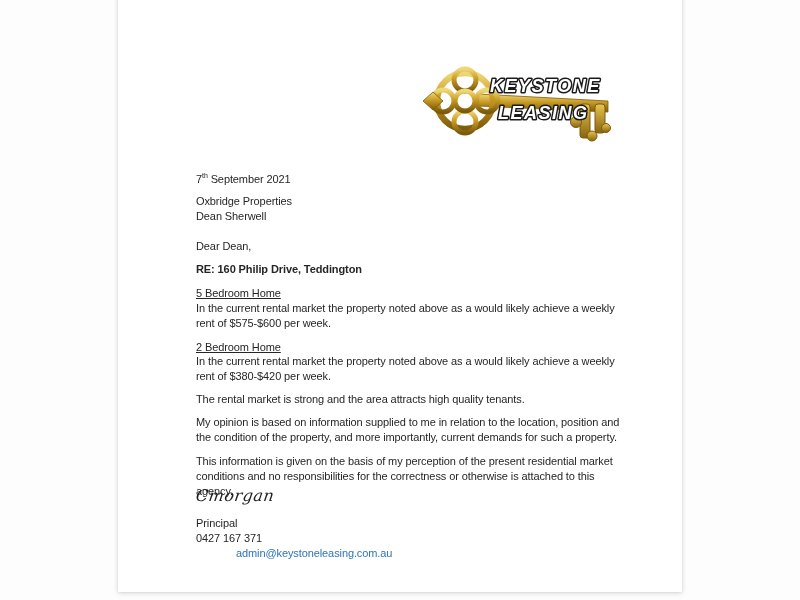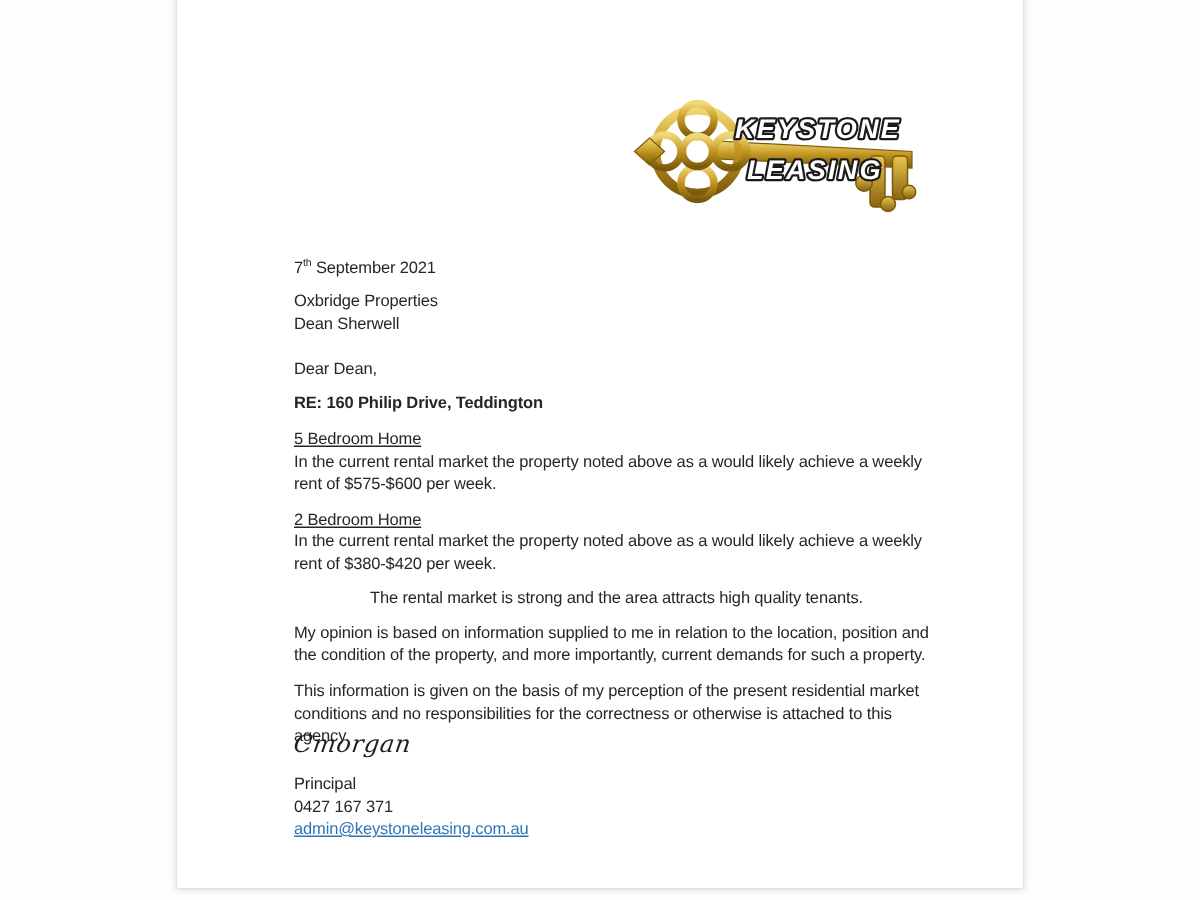--- a/index.html
+++ b/index.html
@@ -52,40 +52,40 @@
   .uline { text-decoration: underline; }
 
   .date-line      { top: 182px; }
   .recipient      { top: 204px; }
   .salutation     { top: 249px; }
   .subject-line   { top: 272px; font-weight: bold; }
   .section-1-head { top: 296px; }
   .section-1-body { top: 311px; }
   .section-2-head { top: 350px; }
   .section-2-body { top: 364px; }
-  .market-note    { top: 402px; text-align: center; }
+  .market-note    { top: 402px; }
   .opinion        { top: 425px; }
   .disclaimer     { top: 464px; }
 
   .signature-script {
     position: absolute;
     left: 78px; top: 496px;
     font-family: "DejaVu Serif", serif;
     font-style: italic;
     font-size: 16px;
     color: #1f1f1f;
     transform: skewX(-8deg);
     letter-spacing: 0.5px;
   }
   .signoff { top: 526px; }
   .signoff .line { display: block; }
   .email-link {
     color: #2e75b6;
-    text-decoration: underline;
     cursor: pointer;
+    margin-left: 40px;
   }
 </style>
 </head>
 <body>
 
 <div class="viewport">
   <div class="page">
 
     <div class="logo-wrap">
       <svg class="logo-svg" viewBox="0 0 196 86">

